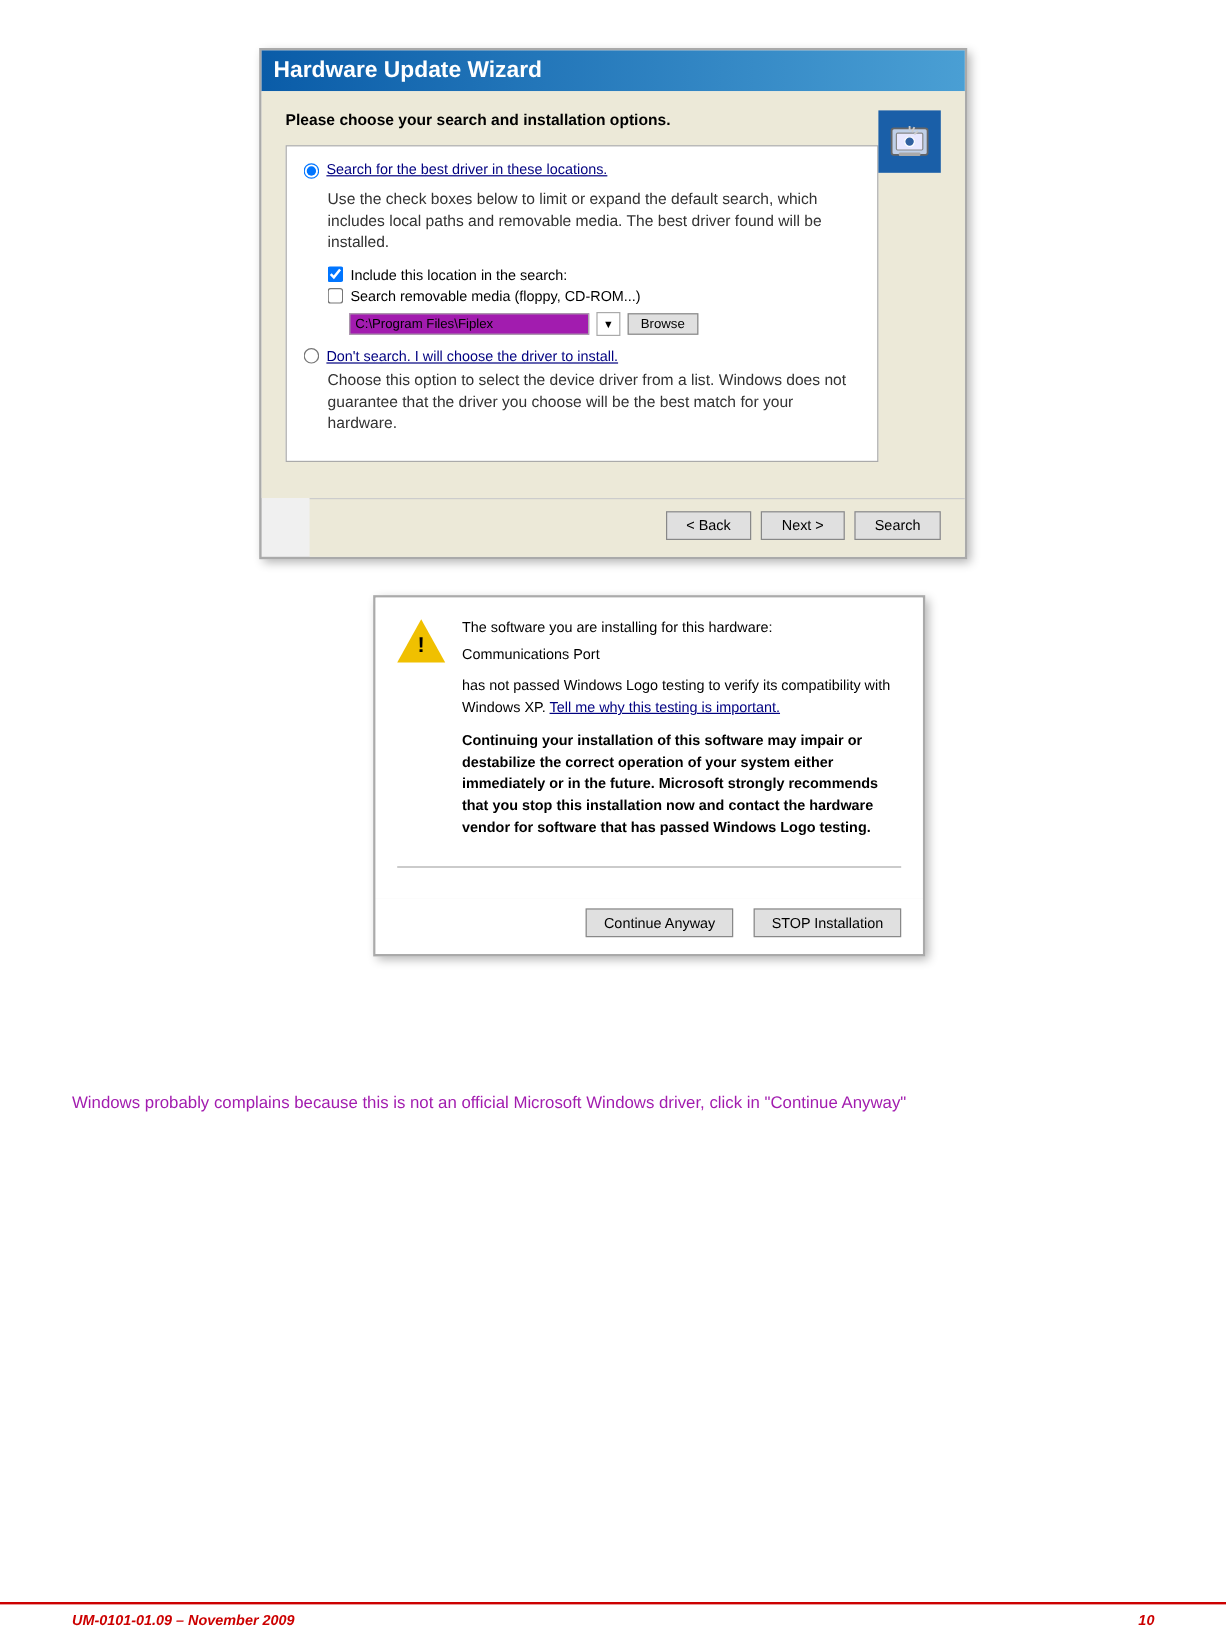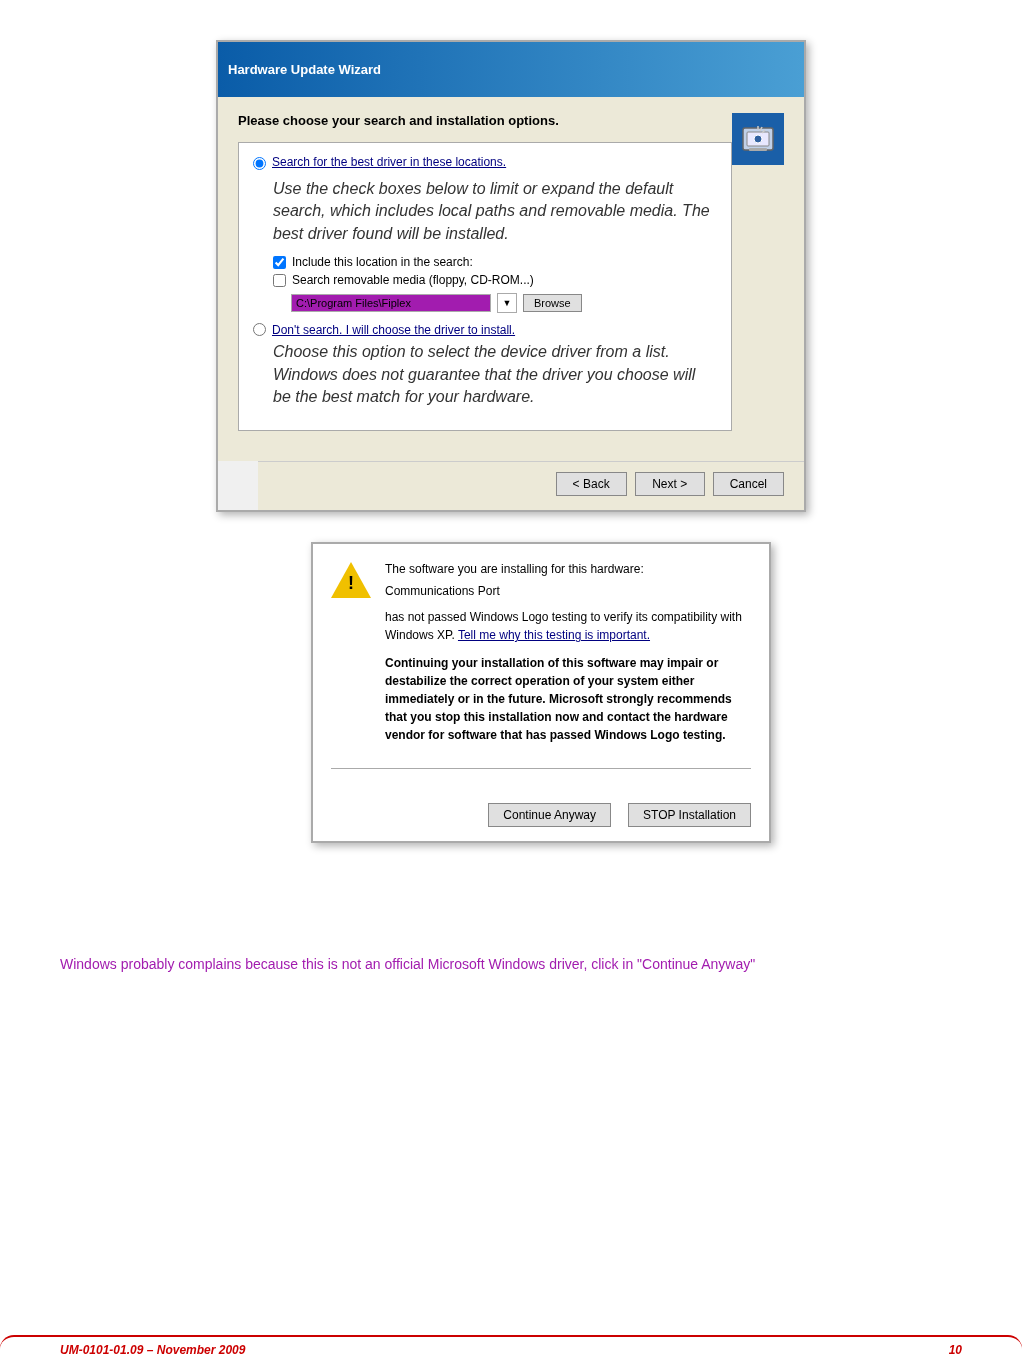--- a/index.html
+++ b/index.html
@@ -21,23 +21,23 @@
     .wizard-dialog {
       border: 2px solid #aaa;
       background: #f0f0f0;
       width: 590px;
       margin: 20px auto 30px auto;
       box-shadow: 3px 3px 8px rgba(0,0,0,0.3);
     }
     .wizard-titlebar {
       background: linear-gradient(to right, #0a5ca8, #4a9fd4);
       color: white;
-      font-size: 13px;
-      font-weight: bold;
-      padding: 20px 10px;
+      font-size: 19px;
+      font-weight: bold;
+      padding: 6px 10px;
       display: flex;
       align-items: center;
       justify-content: space-between;
     }
     .wizard-titlebar-left {
       display: flex;
       align-items: center;
       gap: 6px;
     }
     .wizard-body {
@@ -64,25 +64,24 @@
     .radio-option input[type="radio"] {
       margin-top: 2px;
       flex-shrink: 0;
     }
     .radio-label {
       font-size: 12px;
       text-decoration: underline;
       color: #000080;
     }
     .help-text {
-      font-size: 16px;
+      font-size: 13px;
       color: #333;
       margin: 4px 0 10px 20px;
       line-height: 1.4;
-      font-style: italic;
     }
     .checkbox-row {
       display: flex;
       align-items: center;
       gap: 6px;
       margin: 4px 0 4px 20px;
     }
     .checkbox-row input[type="checkbox"] {
       flex-shrink: 0;
     }
@@ -264,21 +263,20 @@
       left: 0;
       right: 0;
       border-top: 2px solid #cc0000;
       padding: 6px 60px;
       display: flex;
       justify-content: space-between;
       font-size: 12px;
       font-style: italic;
       font-weight: bold;
       color: #cc0000;
-      border-radius: 14px;
     }
 
     .link-text {
       text-decoration: underline;
       color: #000080;
     }
 
     .wizard-header-row {
       display: flex;
       justify-content: space-between;
@@ -341,21 +339,21 @@
             <line x1="19" y1="6" x2="19" y2="10" stroke="#ccc" stroke-width="1.5"></line>
             <line x1="23" y1="7" x2="21" y2="11" stroke="#ccc" stroke-width="1.5"></line>
             <line x1="26" y1="10" x2="23" y2="13" stroke="#ccc" stroke-width="1.5"></line>
           </svg>
         </div>
       </div>
     </div>
     <div class="wizard-footer">
       <button class="wizard-btn">&lt; Back</button>
       <button class="wizard-btn">Next &gt;</button>
-      <button class="wizard-btn">Cancel</button>
+      <button class="wizard-btn">Search</button>
     </div>
   </div>
 
   <div class="hw-install-dialog">
     <div class="hw-body">
       <div class="hw-warning-row">
         <div class="warning-icon">
           <div class="warning-triangle"></div>
           <div class="warning-exclaim">!</div>
         </div>

